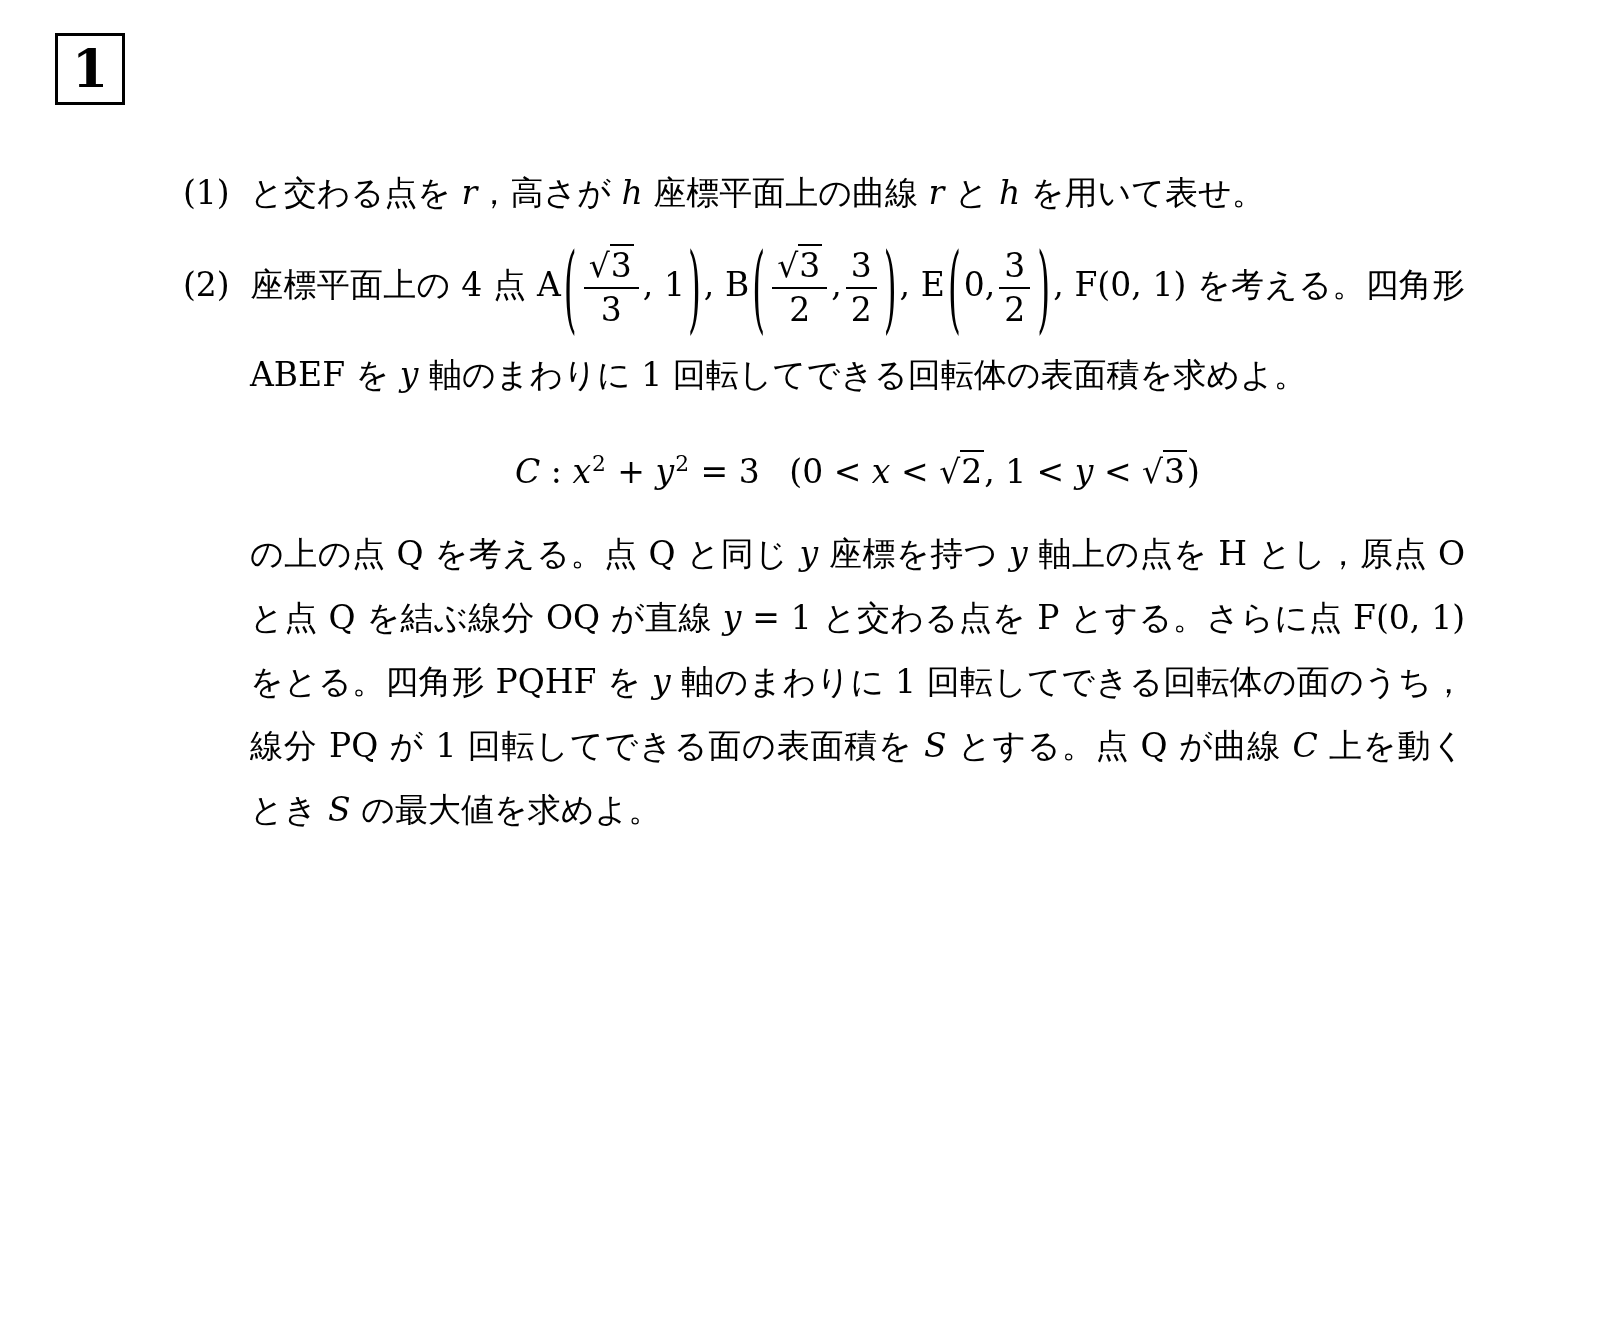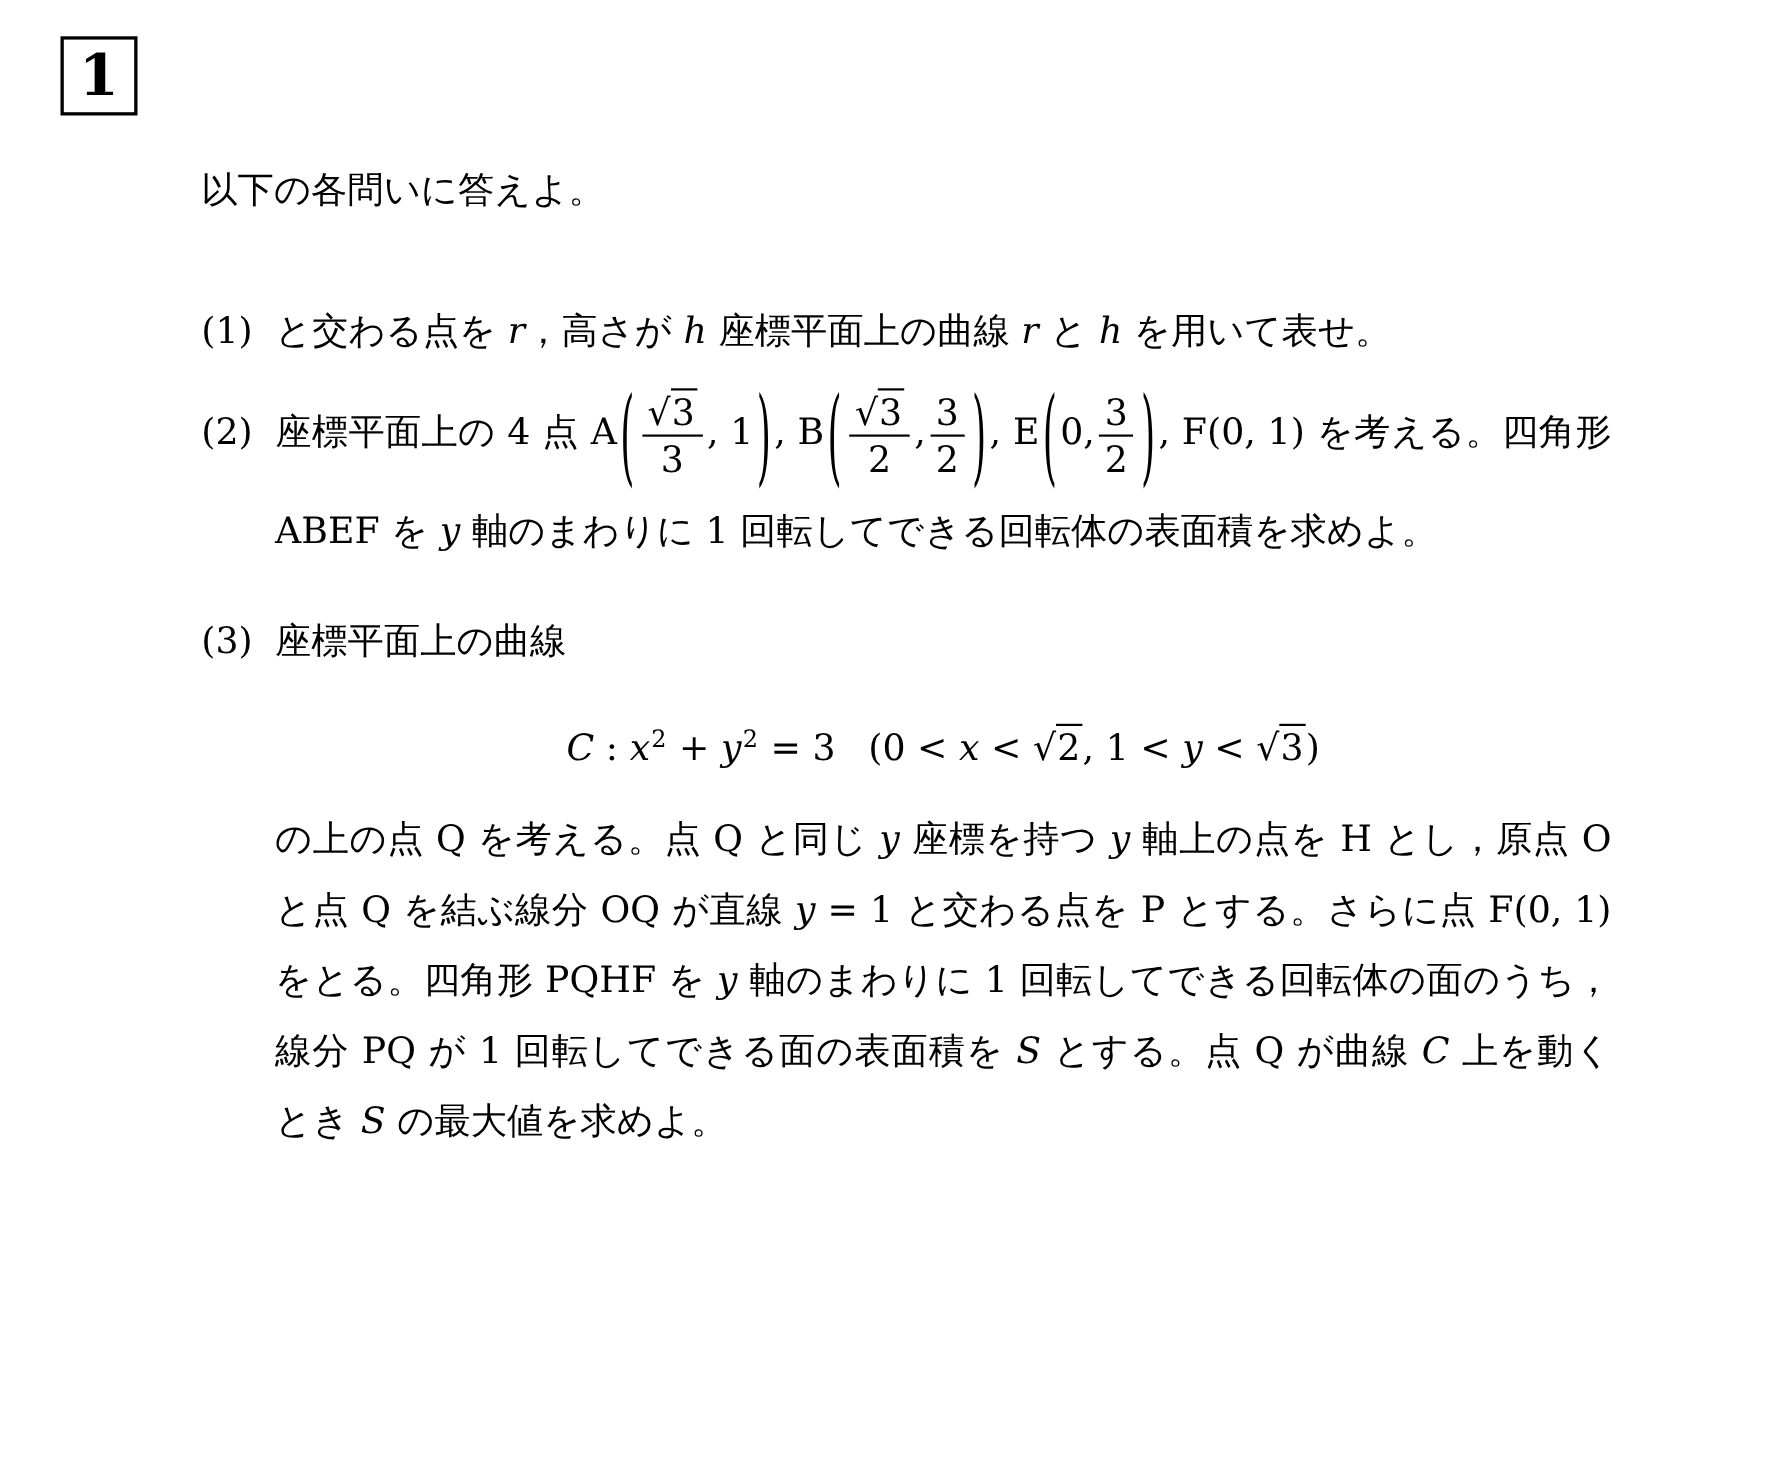--- a/index.html
+++ b/index.html
@@ -89,35 +89,29 @@
 <body>
 
 <div class="page">
 
   <div class="problem-box">
     <span>1</span>
   </div>
 
   <div class="content">
 
-    <div class="intro">
-      <span class="jp">以下の各問いに答えよ。</span>
-    </div>
 
     <div class="item q1">
       <span class="qlabel">(1)</span><span class="item-body"><span class="jp">と交わる点を </span><span class="mi">r</span><span class="jp">，高さが </span><span class="mi">h</span><span class="jp"> 座標平面上の曲線 </span><span class="mi">r</span><span class="jp"> と </span><span class="mi">h</span><span class="jp"> を用いて表せ。</span></span>
     </div>
 
     <div class="item q2">
       <span class="qlabel">(2)</span><span class="item-body"><span class="jp">座標平面上の 4 点 </span><span class="mr">A</span><span class="bp">(</span><span class="frac"><span class="num"><span class="sqrt"><span>√</span><span class="rad">3</span></span></span><span class="den">3</span></span><span class="mr">, 1</span><span class="bp">)</span><span class="mr">,  </span><span class="mr">B</span><span class="bp">(</span><span class="frac"><span class="num"><span class="sqrt"><span>√</span><span class="rad">3</span></span></span><span class="den">2</span></span><span class="mr">,</span><span class="frac"><span class="num">3</span><span class="den">2</span></span><span class="bp">)</span><span class="mr">,  </span><span class="mr">E</span><span class="bp">(</span><span class="mr">0,</span><span class="frac"><span class="num">3</span><span class="den">2</span></span><span class="bp">)</span><span class="mr">,  </span><span class="mr">F(0, 1)</span><span class="jp"> を考える。四角形 </span><span class="mr">ABEF</span><span class="jp"> を </span><span class="mi">y</span><span class="jp"> 軸のまわりに 1 回転してできる回転体の表面積を求めよ。</span></span>
     </div>
 
-    <div class="item q3-head">
-      <span class="qlabel">(3)</span><span class="item-body"><span class="jp">座標平面上の曲線</span></span>
-    </div>
 
     <div class="equation">
       <span class="mi">C</span><span class="mr"> : </span><span class="mi">x</span><span class="sup">2</span><span class="mr"> + </span><span class="mi">y</span><span class="sup">2</span><span class="mr"> = 3</span><span class="cond"><span class="mr">(0 &lt; </span><span class="mi">x</span><span class="mr"> &lt; </span><span class="sqrt"><span>√</span><span class="rad">2</span></span><span class="mr">, 1 &lt; </span><span class="mi">y</span><span class="mr"> &lt; </span><span class="sqrt"><span>√</span><span class="rad">3</span></span><span class="mr">)</span></span>
     </div>
 
     <div class="para">
       <span class="jp">の上の点 </span><span class="mr">Q</span><span class="jp"> を考える。点 </span><span class="mr">Q</span><span class="jp"> と同じ </span><span class="mi">y</span><span class="jp"> 座標を持つ </span><span class="mi">y</span><span class="jp"> 軸上の点を </span><span class="mr">H</span><span class="jp"> とし，原点 </span><span class="mr">O</span><span class="jp"> と点 </span><span class="mr">Q</span><span class="jp"> を結ぶ線分 </span><span class="mr">OQ</span><span class="jp"> が直線 </span><span class="mi">y</span><span class="mr"> = 1</span><span class="jp"> と交わる点を </span><span class="mr">P</span><span class="jp"> とする。さらに点 </span><span class="mr">F(0, 1)</span><span class="jp"> をとる。四角形 </span><span class="mr">PQHF</span><span class="jp"> を </span><span class="mi">y</span><span class="jp"> 軸のまわりに 1 回転してできる回転体の面のうち，線分 </span><span class="mr">PQ</span><span class="jp"> が 1 回転してできる面の表面積を </span><span class="mi">S</span><span class="jp"> とする。点 </span><span class="mr">Q</span><span class="jp"> が曲線 </span><span class="mi">C</span><span class="jp"> 上を動くとき </span><span class="mi">S</span><span class="jp"> の最大値を求めよ。</span>
     </div>
 
   </div>

